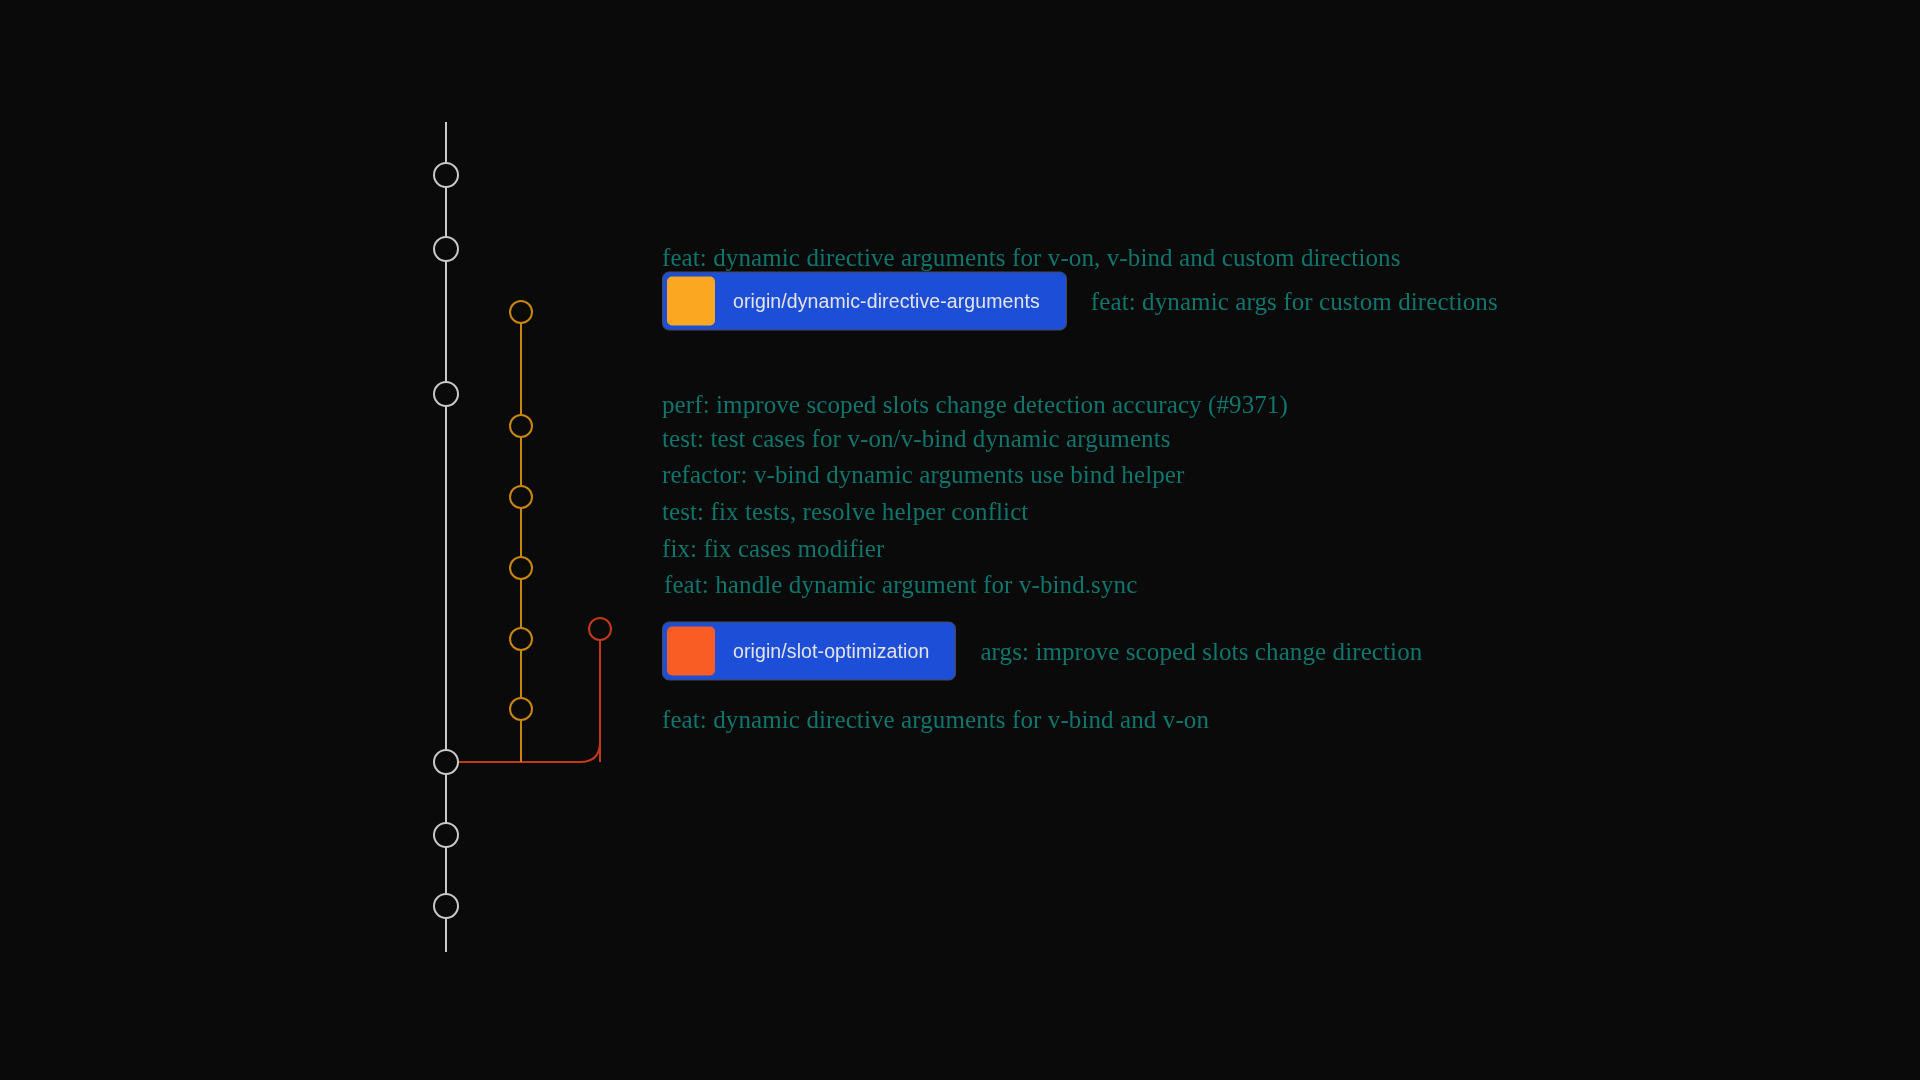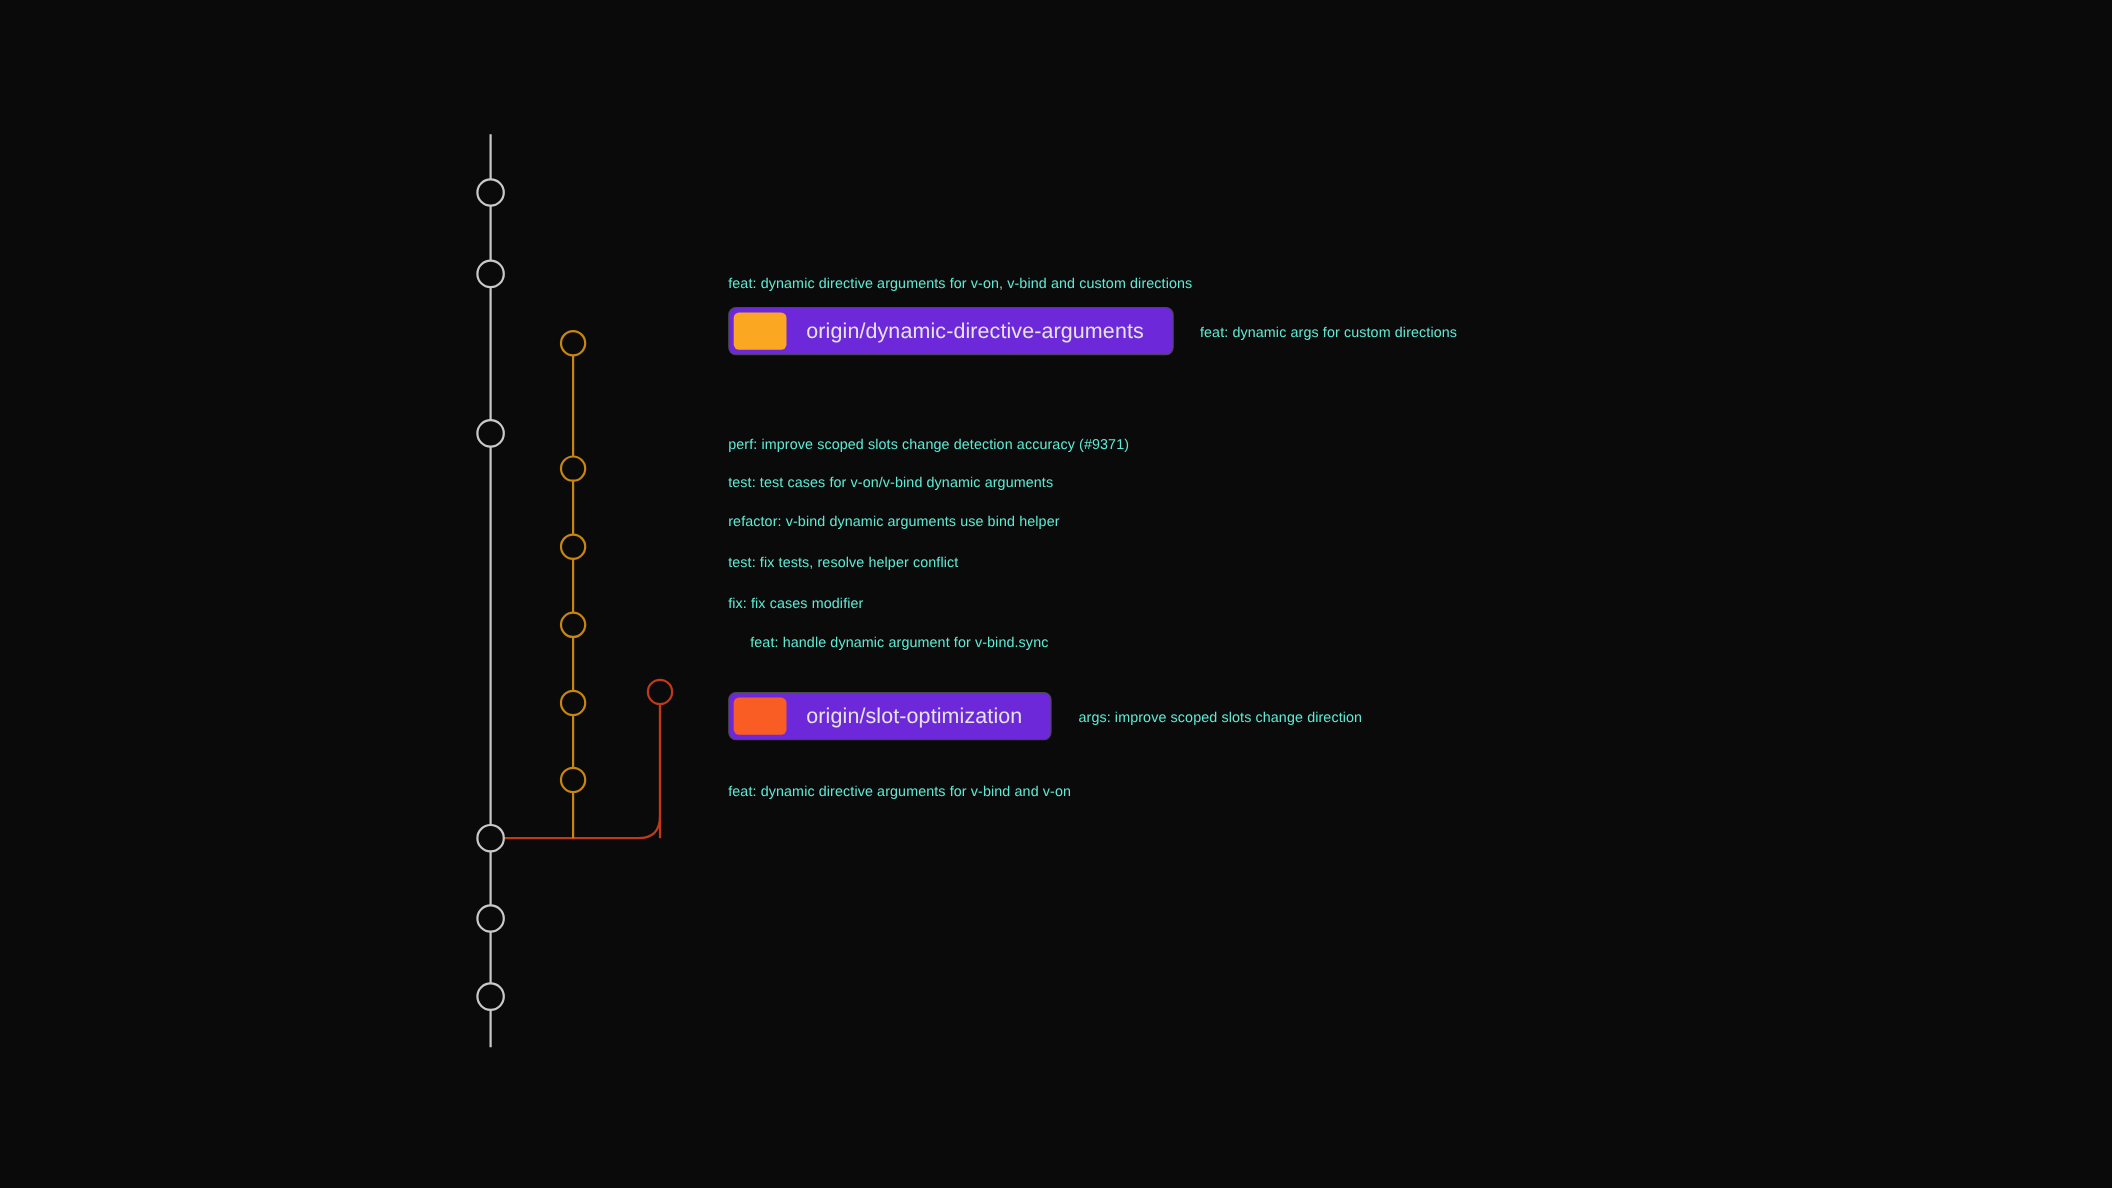--- a/index.html
+++ b/index.html
@@ -32,35 +32,35 @@
 
   
   .commit-row {
     position: absolute;
     display: flex;
     align-items: center;
     white-space: nowrap;
   }
 
   .commit-subject {
-    color: #5eead4;
-    font-size: 13px;
-    font-family: Liberation Sans, sans-serif;
+    color: #0f766e;
+    font-size: 25px;
+    font-family: Liberation Serif, serif;
     letter-spacing: 0.1px;
     line-height: 1;
   }
 
   
   .ref-badge {
     display: inline-flex;
     align-items: stretch;
-    height: 44px;
+    height: 59px;
     border: 1px solid #4a4a4a;
     border-radius: 7px;
-    background: #6d28d9;
+    background: #1d4ed8;
     overflow: hidden;
     padding: 4px;
     margin-right: 24px;
   }
 
   .ref-swatch {
     width: 48px;
     border-radius: 5px;
     flex: 0 0 48px;
   }
@@ -125,21 +125,21 @@
       </div>
       <div class="commit-row" style="left: 662px; top: 474px; transform: translateY(-50%);">
         <div class="commit-subject">refactor: v-bind dynamic arguments use bind helper</div>
       </div>
       <div class="commit-row" style="left: 662px; top: 511px; transform: translateY(-50%); align-items: flex-end;">
         <div class="commit-subject">test: fix tests, resolve helper conflict</div>
       </div>
       <div class="commit-row" style="left: 662px; top: 548px; transform: translateY(-50%);">
         <div class="commit-subject">fix: fix cases modifier</div>
       </div>
-      <div class="commit-row" style="left: 682px; top: 584px; transform: translateY(-50%); text-align: center;">
+      <div class="commit-row" style="left: 664px; top: 584px; transform: translateY(-50%); text-align: center;">
         <div class="commit-subject">feat: handle dynamic argument for v-bind.sync</div>
       </div>
       <div class="badge-row" style="left: 662px; top: 651px; transform: translateY(-50%);">
         <div class="ref-badge">
           <div class="ref-swatch" style="background: rgb(250, 93, 36);"></div>
           <div class="ref-name">origin/slot-optimization</div>
         </div>
         <div class="commit-subject">args: improve scoped slots change direction</div>
       </div>
       <div class="commit-row" style="left: 662px; top: 719px; transform: translateY(-50%); align-items: flex-end;">

